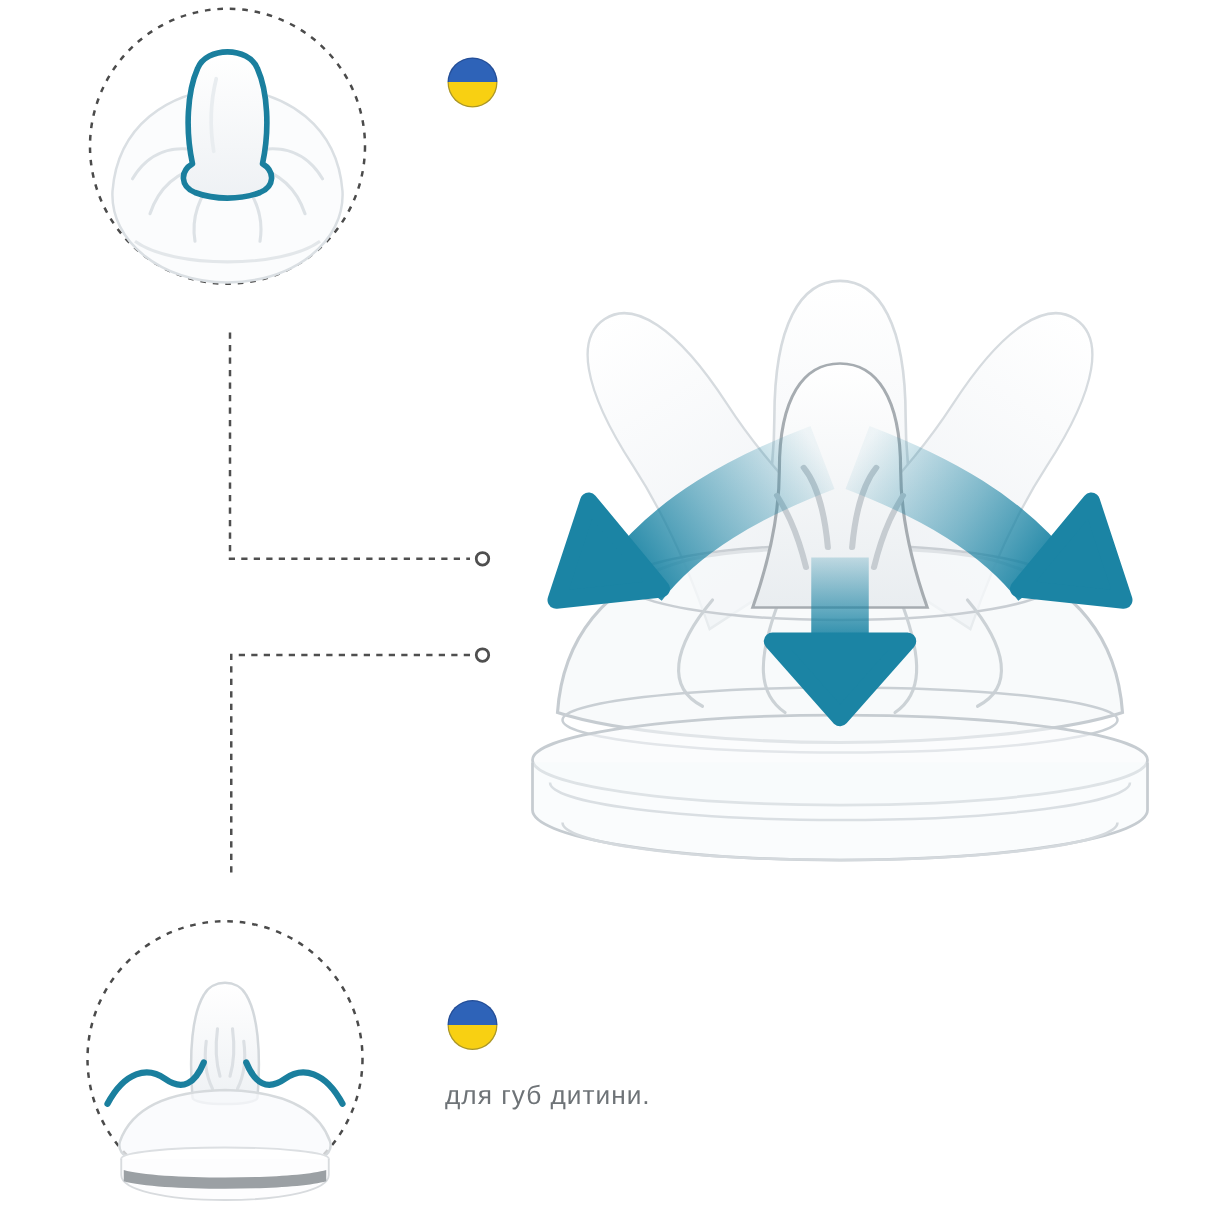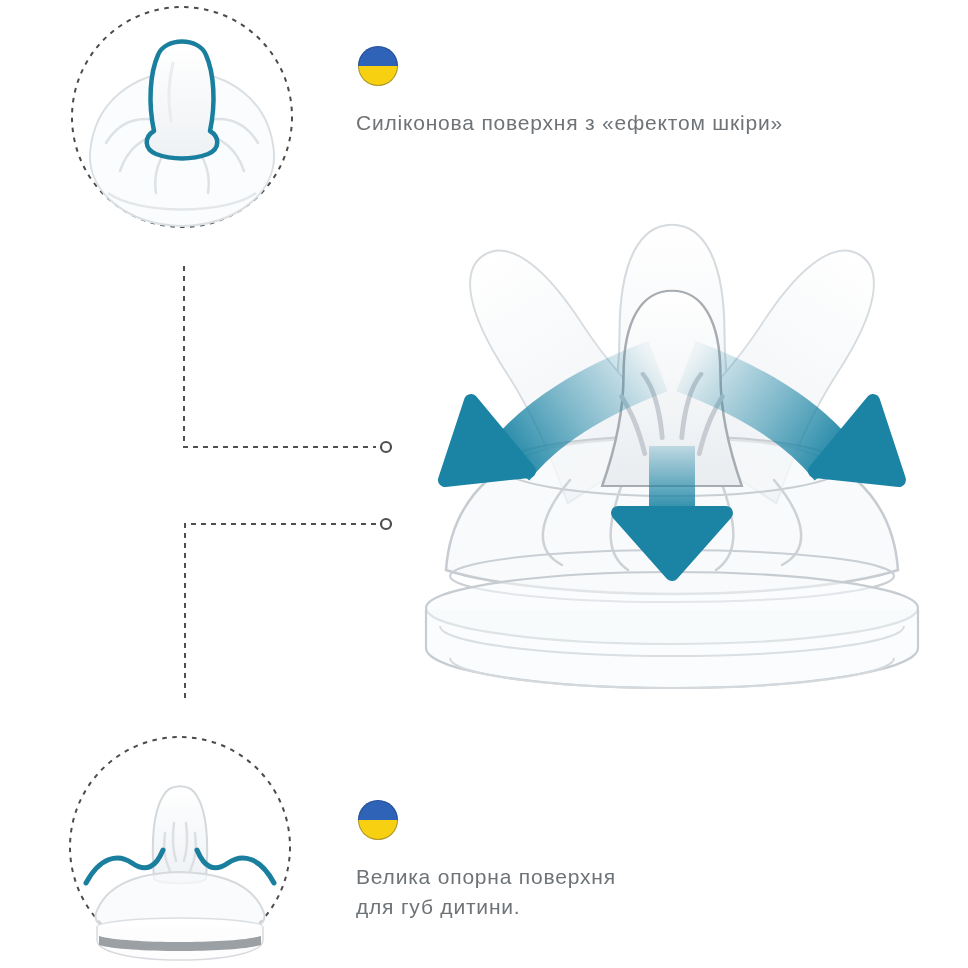--- a/index.html
+++ b/index.html
@@ -172,23 +172,21 @@
     <g fill="none" stroke="#1a7f9e" stroke-width="5" stroke-linecap="round">
       <path d="M 20,150 C 34,124 52,120 66,130 C 80,140 90,134 97,117"></path>
       <path d="M 208,150 C 194,124 176,120 162,130 C 148,140 138,134 131,117"></path>
     </g>
   </svg>
 </div>
 
 <div class="feature-block" style="left:356px;top:46px;">
   <div class="flag" style="margin-left:2px;"></div>
   <div class="caption">
-    <div>Силіконова поверхня з «ефектом шкіри»</div>
   </div>
 </div>
 
 <div class="feature-block" style="left:356px;top:800px;">
   <div class="flag" style="margin-left:2px;"></div>
   <div class="caption">
-    <div>Велика опорна поверхня</div>
     <div>для губ дитини.</div>
   </div>
 </div>
 
 </body></html>

